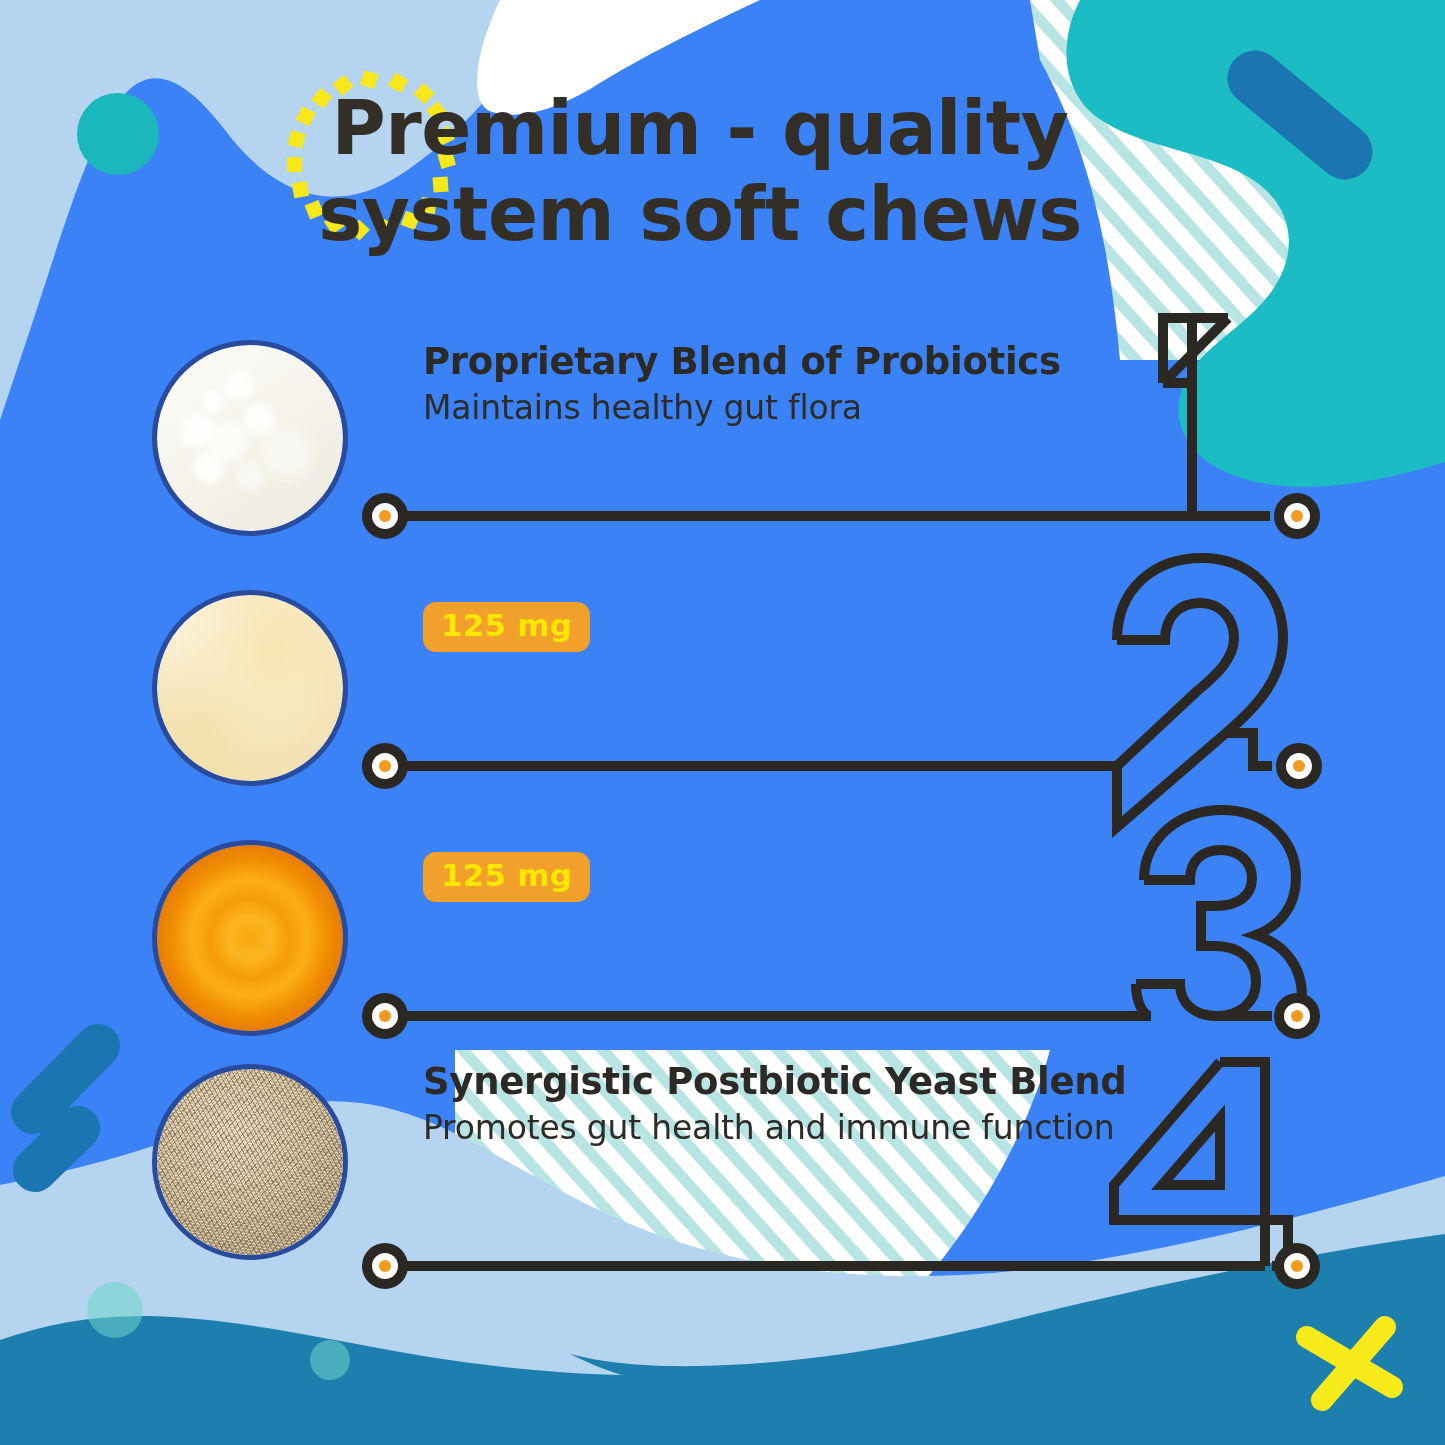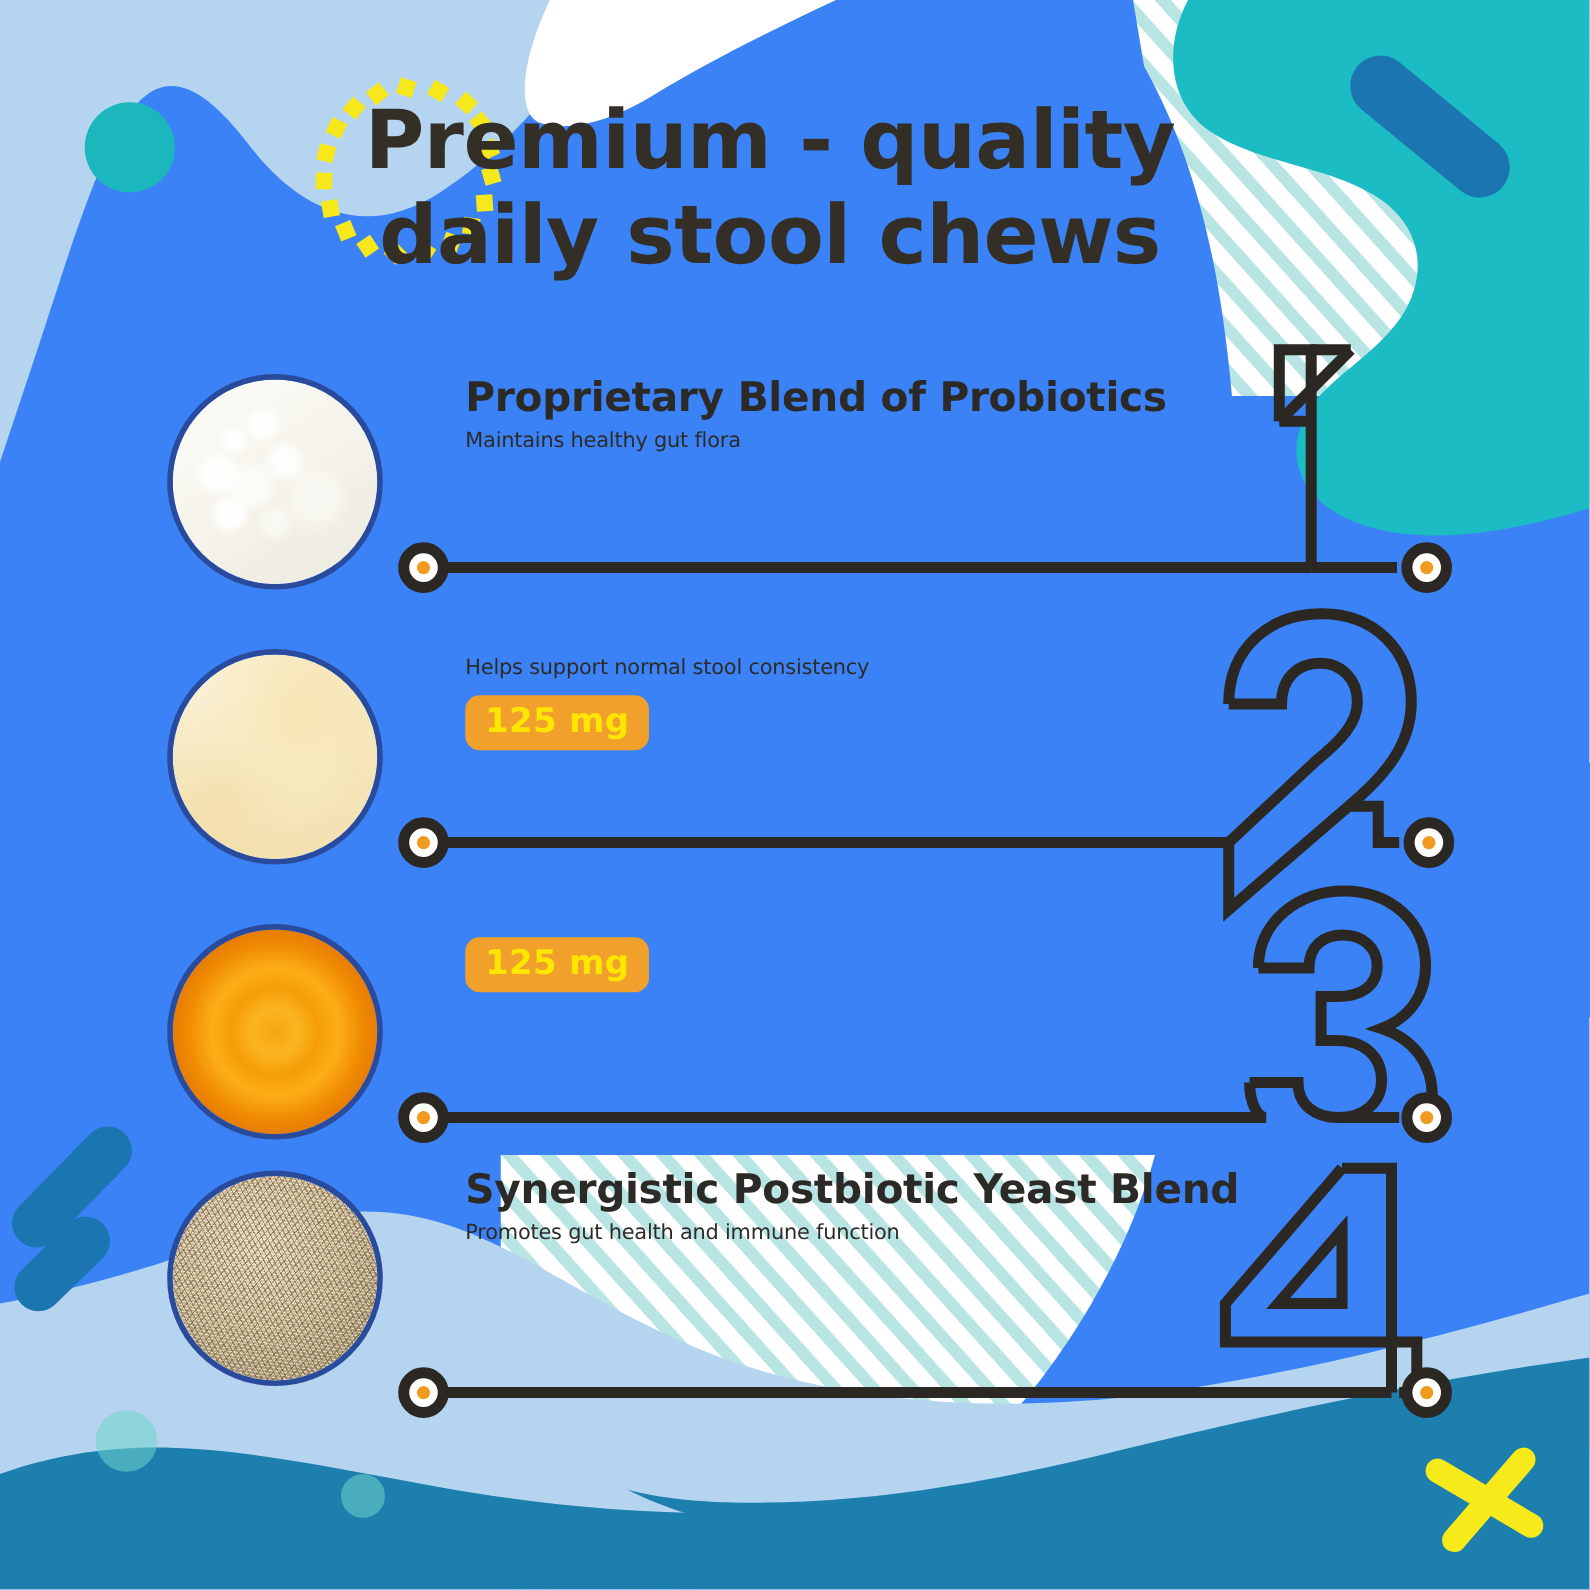--- a/index.html
+++ b/index.html
@@ -116,21 +116,21 @@
     font-weight: 700;
     font-size: 37px;
     line-height: 1.06;
     color: #2c2a26;
     white-space: nowrap;
     letter-spacing: -0.3px;
   }
   .row-desc {
     font-family: "DejaVu Sans", sans-serif;
     font-weight: 400;
-    font-size: 19px;
+    font-size: 33px;
     line-height: 1.12;
     color: #2d2b27;
     white-space: nowrap;
     margin-top: 9px;
     letter-spacing: -0.2px;
   }
   .badge-wrap { margin-top: 14px; }
   .badge {
     display: inline-block;
     background: #f0a02b;
@@ -322,56 +322,55 @@
         <circle cx="1297" cy="1266" r="18" fill="#ffffff" stroke="#2b2722" stroke-width="10"></circle>
         <circle cx="1297" cy="1266" r="6" fill="#f09a1f" stroke="none"></circle>
       </g>
     </g>
   </svg>
 
   <div class="content-layer">
 
     <div id="title-block">
       <div class="title-line">Premium - quality</div>
-      <div class="title-line">daily stool chews</div>
+      <div class="title-line">system soft chews</div>
     </div>
 
     <div class="row" style="top:330px;">
       <div class="thumb" style="top:10px;">
         <div class="thumb-inner t-yogurt"></div>
       </div>
       <div class="text-block" style="top:12px;">
         <div class="row-title">Proprietary Blend of Probiotics</div>
         <div class="row-desc">Maintains healthy gut flora</div>
       </div>
     </div>
 
     <div class="row" style="top:580px;">
       <div class="thumb" style="top:10px;">
         <div class="thumb-inner t-cream"></div>
-      </div>
-      <div class="text-block" style="top:8px;">
-        <div class="row-desc">Helps support normal stool consistency</div>
-        <div class="badge-wrap">
-          <span class="badge">125 mg</span>
-        </div>
-      </div>
-    </div>
-
-    <div class="row" style="top:830px;">
-      <div class="thumb" style="top:10px;">
-        <div class="thumb-inner t-orange"></div>
       </div>
       <div class="text-block" style="top:8px;">
         <div class="badge-wrap">
           <span class="badge">125 mg</span>
         </div>
       </div>
     </div>
 
+    <div class="row" style="top:830px;">
+      <div class="thumb" style="top:10px;">
+        <div class="thumb-inner t-orange"></div>
+      </div>
+      <div class="text-block" style="top:8px;">
+        <div class="badge-wrap">
+          <span class="badge">125 mg</span>
+        </div>
+      </div>
+    </div>
+
     <div class="row" style="top:1054px;">
       <div class="thumb" style="top:10px;">
         <div class="thumb-inner t-granule"></div>
       </div>
       <div class="text-block" style="top:8px;">
         <div class="row-title">Synergistic Postbiotic Yeast Blend</div>
         <div class="row-desc">Promotes gut health and immune function</div>
       </div>
     </div>
 

